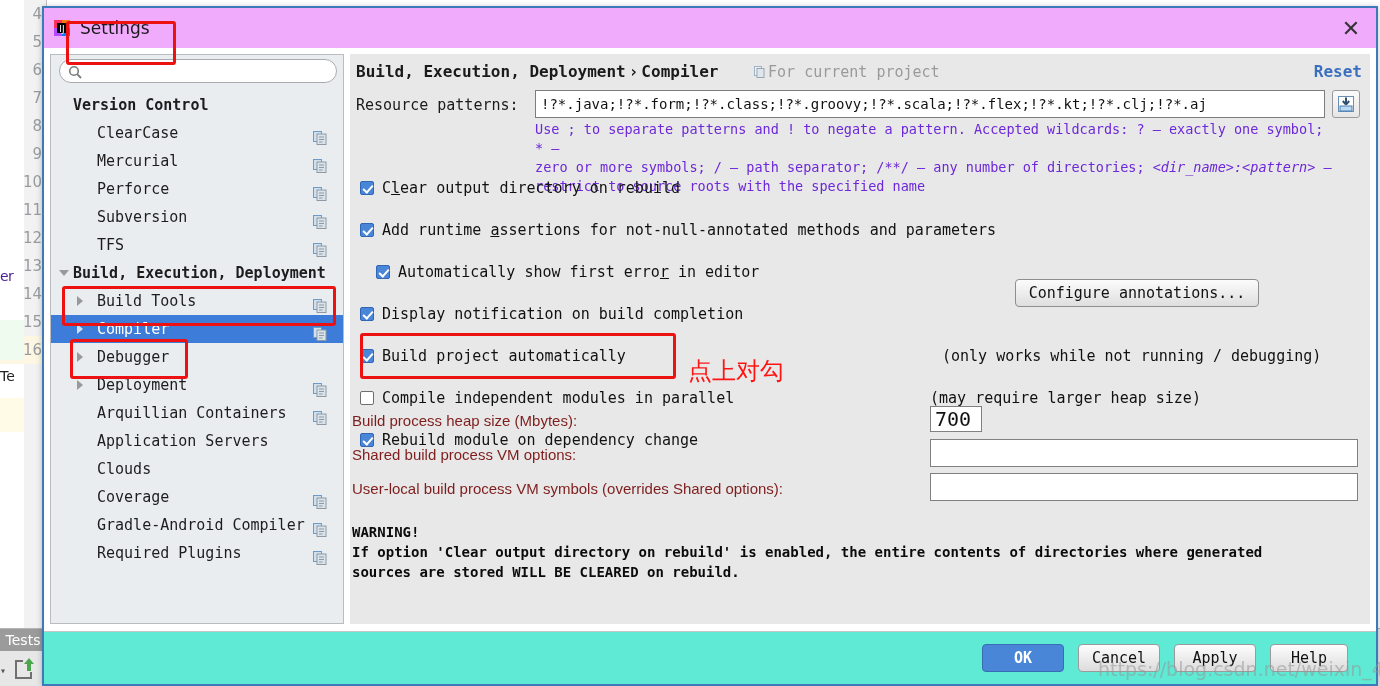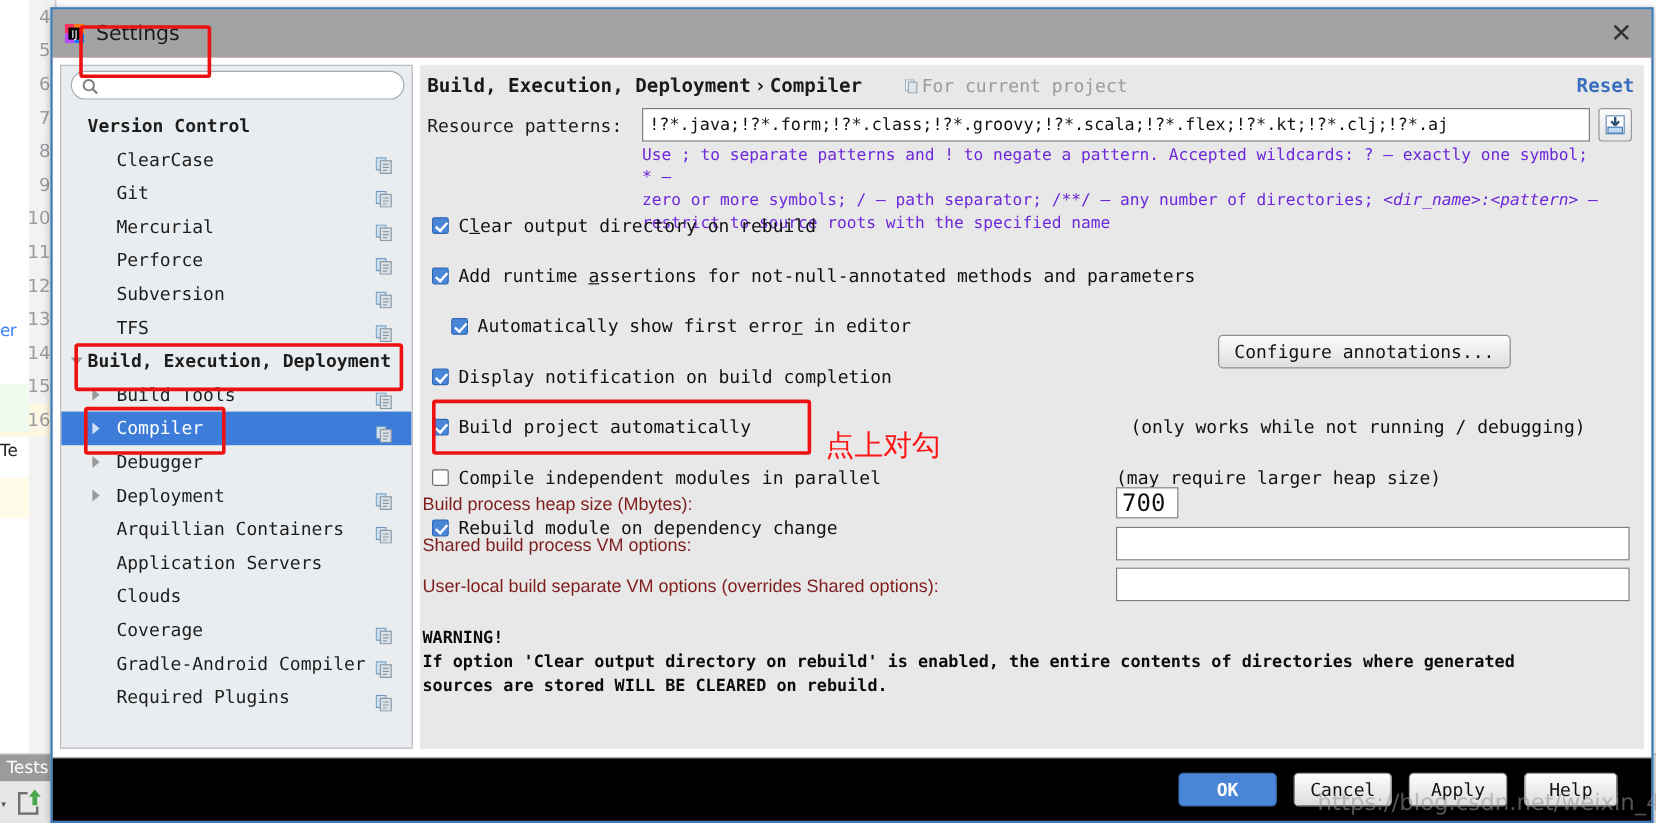--- a/index.html
+++ b/index.html
@@ -27,21 +27,21 @@
   .bg-strip-green {
     position: absolute; left: 0; top: 320px; width: 24px; height: 40px;
     background: #eefbee;
   }
   .bg-strip-yellow {
     position: absolute; left: 0; top: 398px; width: 24px; height: 34px;
     background: #fffbe6;
   }
   .bg-text-er {
     position: absolute; left: 0px; top: 268px; font-family: "DejaVu Sans", sans-serif;
-    font-size: 14px; color: #3b82f6; letter-spacing: -0.5px;
+    font-size: 14px; color: #4c1d95; letter-spacing: -0.5px;
   }
   .bg-text-te {
     position: absolute; left: 0px; top: 368px; font-family: "DejaVu Sans", sans-serif;
     font-size: 14px; color: #222;
   }
   .bottom-bar {
     position: absolute; left: 0; top: 628px; width: 1380px; height: 58px;
     background: #e7e7e7; border-top: 1px solid #b5b5b5;
   }
   .tests-tab {
@@ -59,21 +59,21 @@
   
   .dialog {
     position: absolute; left: 42px; top: 6px;
     width: 1336px; height: 680px;
     background: #e8e8e8;
     border: 2px solid #3d7ab8;
     box-sizing: border-box;
     box-shadow: 0 1px 6px rgba(0,0,0,.25);
   }
   .titlebar {
-    position: relative; height: 40px; background: #a3a3a3;
+    position: relative; height: 40px; background: #f0abfc;
     border-bottom: 6px solid #ef4444;
   }
   .dlg-icon {
     position: absolute; left: 10px; top: 12px; width: 16px; height: 16px;
   }
   .dlg-title {
     position: absolute; left: 36px; top: 10px;
     font-family: "DejaVu Sans", sans-serif; font-size: 17px; color: #1a1a1a;
   }
   .close-btn {
@@ -215,21 +215,21 @@
 
   .warn {
     position: absolute; left: 2px; top: 468px; width: 1000px;
     font-family: "DejaVu Sans Mono", monospace; font-size: 14px;
     font-weight: bold; color: #0b0b0b; line-height: 20px;
   }
 
   
   .footer {
     position: absolute; left: 0; right: 0; bottom: 0; height: 52px;
-    background: #000000; border-top: 1px solid #c6c6c6; padding-left: 44px;
+    background: #5eead4; border-top: 1px solid #c6c6c6; padding-left: 44px;
   }
   .btn {
     position: absolute; top: 12px; height: 28px; box-sizing: border-box;
     border-radius: 4px; font-family: "DejaVu Sans Mono", monospace;
     font-size: 15px; display: flex; align-items: center; justify-content: center;
     cursor: pointer;
   }
   .btn.default {
     background: #4a86d8; color: #fff; border: 1px solid #3a6cb4; font-weight: bold;
   }
@@ -320,27 +320,20 @@
         </div>
         <div class="tree" id="tree">
             <div class="tree-row group"><span>Version Control</span></div>
             <div class="tree-row child"><span>ClearCase</span><span class="copy-ico"><svg width="14" height="14" viewBox="0 0 14 14">
                   <rect x="0.5" y="0.5" width="8" height="10" fill="#cfe0ef" stroke="#6f9bc2"></rect>
                   <rect x="4" y="3" width="9" height="10.5" fill="#dbe2e8" stroke="#8d9aa6"></rect>
                   <line x1="6" y1="6" x2="11" y2="6" stroke="#8d9aa6"></line>
                   <line x1="6" y1="8.5" x2="11" y2="8.5" stroke="#8d9aa6"></line>
                   <line x1="6" y1="11" x2="9.5" y2="11" stroke="#8d9aa6"></line>
                 </svg></span></div>
-            <div class="tree-row child"><span>Git</span><span class="copy-ico"><svg width="14" height="14" viewBox="0 0 14 14">
-                  <rect x="0.5" y="0.5" width="8" height="10" fill="#cfe0ef" stroke="#6f9bc2"></rect>
-                  <rect x="4" y="3" width="9" height="10.5" fill="#dbe2e8" stroke="#8d9aa6"></rect>
-                  <line x1="6" y1="6" x2="11" y2="6" stroke="#8d9aa6"></line>
-                  <line x1="6" y1="8.5" x2="11" y2="8.5" stroke="#8d9aa6"></line>
-                  <line x1="6" y1="11" x2="9.5" y2="11" stroke="#8d9aa6"></line>
-                </svg></span></div>
             <div class="tree-row child"><span>Mercurial</span><span class="copy-ico"><svg width="14" height="14" viewBox="0 0 14 14">
                   <rect x="0.5" y="0.5" width="8" height="10" fill="#cfe0ef" stroke="#6f9bc2"></rect>
                   <rect x="4" y="3" width="9" height="10.5" fill="#dbe2e8" stroke="#8d9aa6"></rect>
                   <line x1="6" y1="6" x2="11" y2="6" stroke="#8d9aa6"></line>
                   <line x1="6" y1="8.5" x2="11" y2="8.5" stroke="#8d9aa6"></line>
                   <line x1="6" y1="11" x2="9.5" y2="11" stroke="#8d9aa6"></line>
                 </svg></span></div>
             <div class="tree-row child"><span>Perforce</span><span class="copy-ico"><svg width="14" height="14" viewBox="0 0 14 14">
                   <rect x="0.5" y="0.5" width="8" height="10" fill="#cfe0ef" stroke="#6f9bc2"></rect>
                   <rect x="4" y="3" width="9" height="10.5" fill="#dbe2e8" stroke="#8d9aa6"></rect>
@@ -464,21 +457,21 @@
         <div class="cfg-annot-btn">
           <span>Configure annotations...</span>
         </div>
 
         <div class="f-label" style="top:358px">Build process heap size (Mbytes):</div>
         <input class="f-input" style="left: 580px; top: 352px; width: 52px; height: 26px;" type="text" value="700">
 
         <div class="f-label" style="top:392px">Shared build process VM options:</div>
         <input class="f-input" style="left: 580px; top: 385px; width: 428px; height: 28px;" type="text" value="">
 
-        <div class="f-label" style="top:426px">User-local build separate VM options (overrides Shared options):</div>
+        <div class="f-label" style="top:426px">User-local build process VM symbols (overrides Shared options):</div>
         <input class="f-input" style="left: 580px; top: 419px; width: 428px; height: 28px;" type="text" value="">
 
         <div class="warn">
           <div>WARNING!</div>
           <div>If option 'Clear output directory on rebuild' is enabled, the entire contents of directories where generated</div>
           <div>sources are stored WILL BE CLEARED on rebuild.</div>
         </div>
 
       </div>
     </div>

